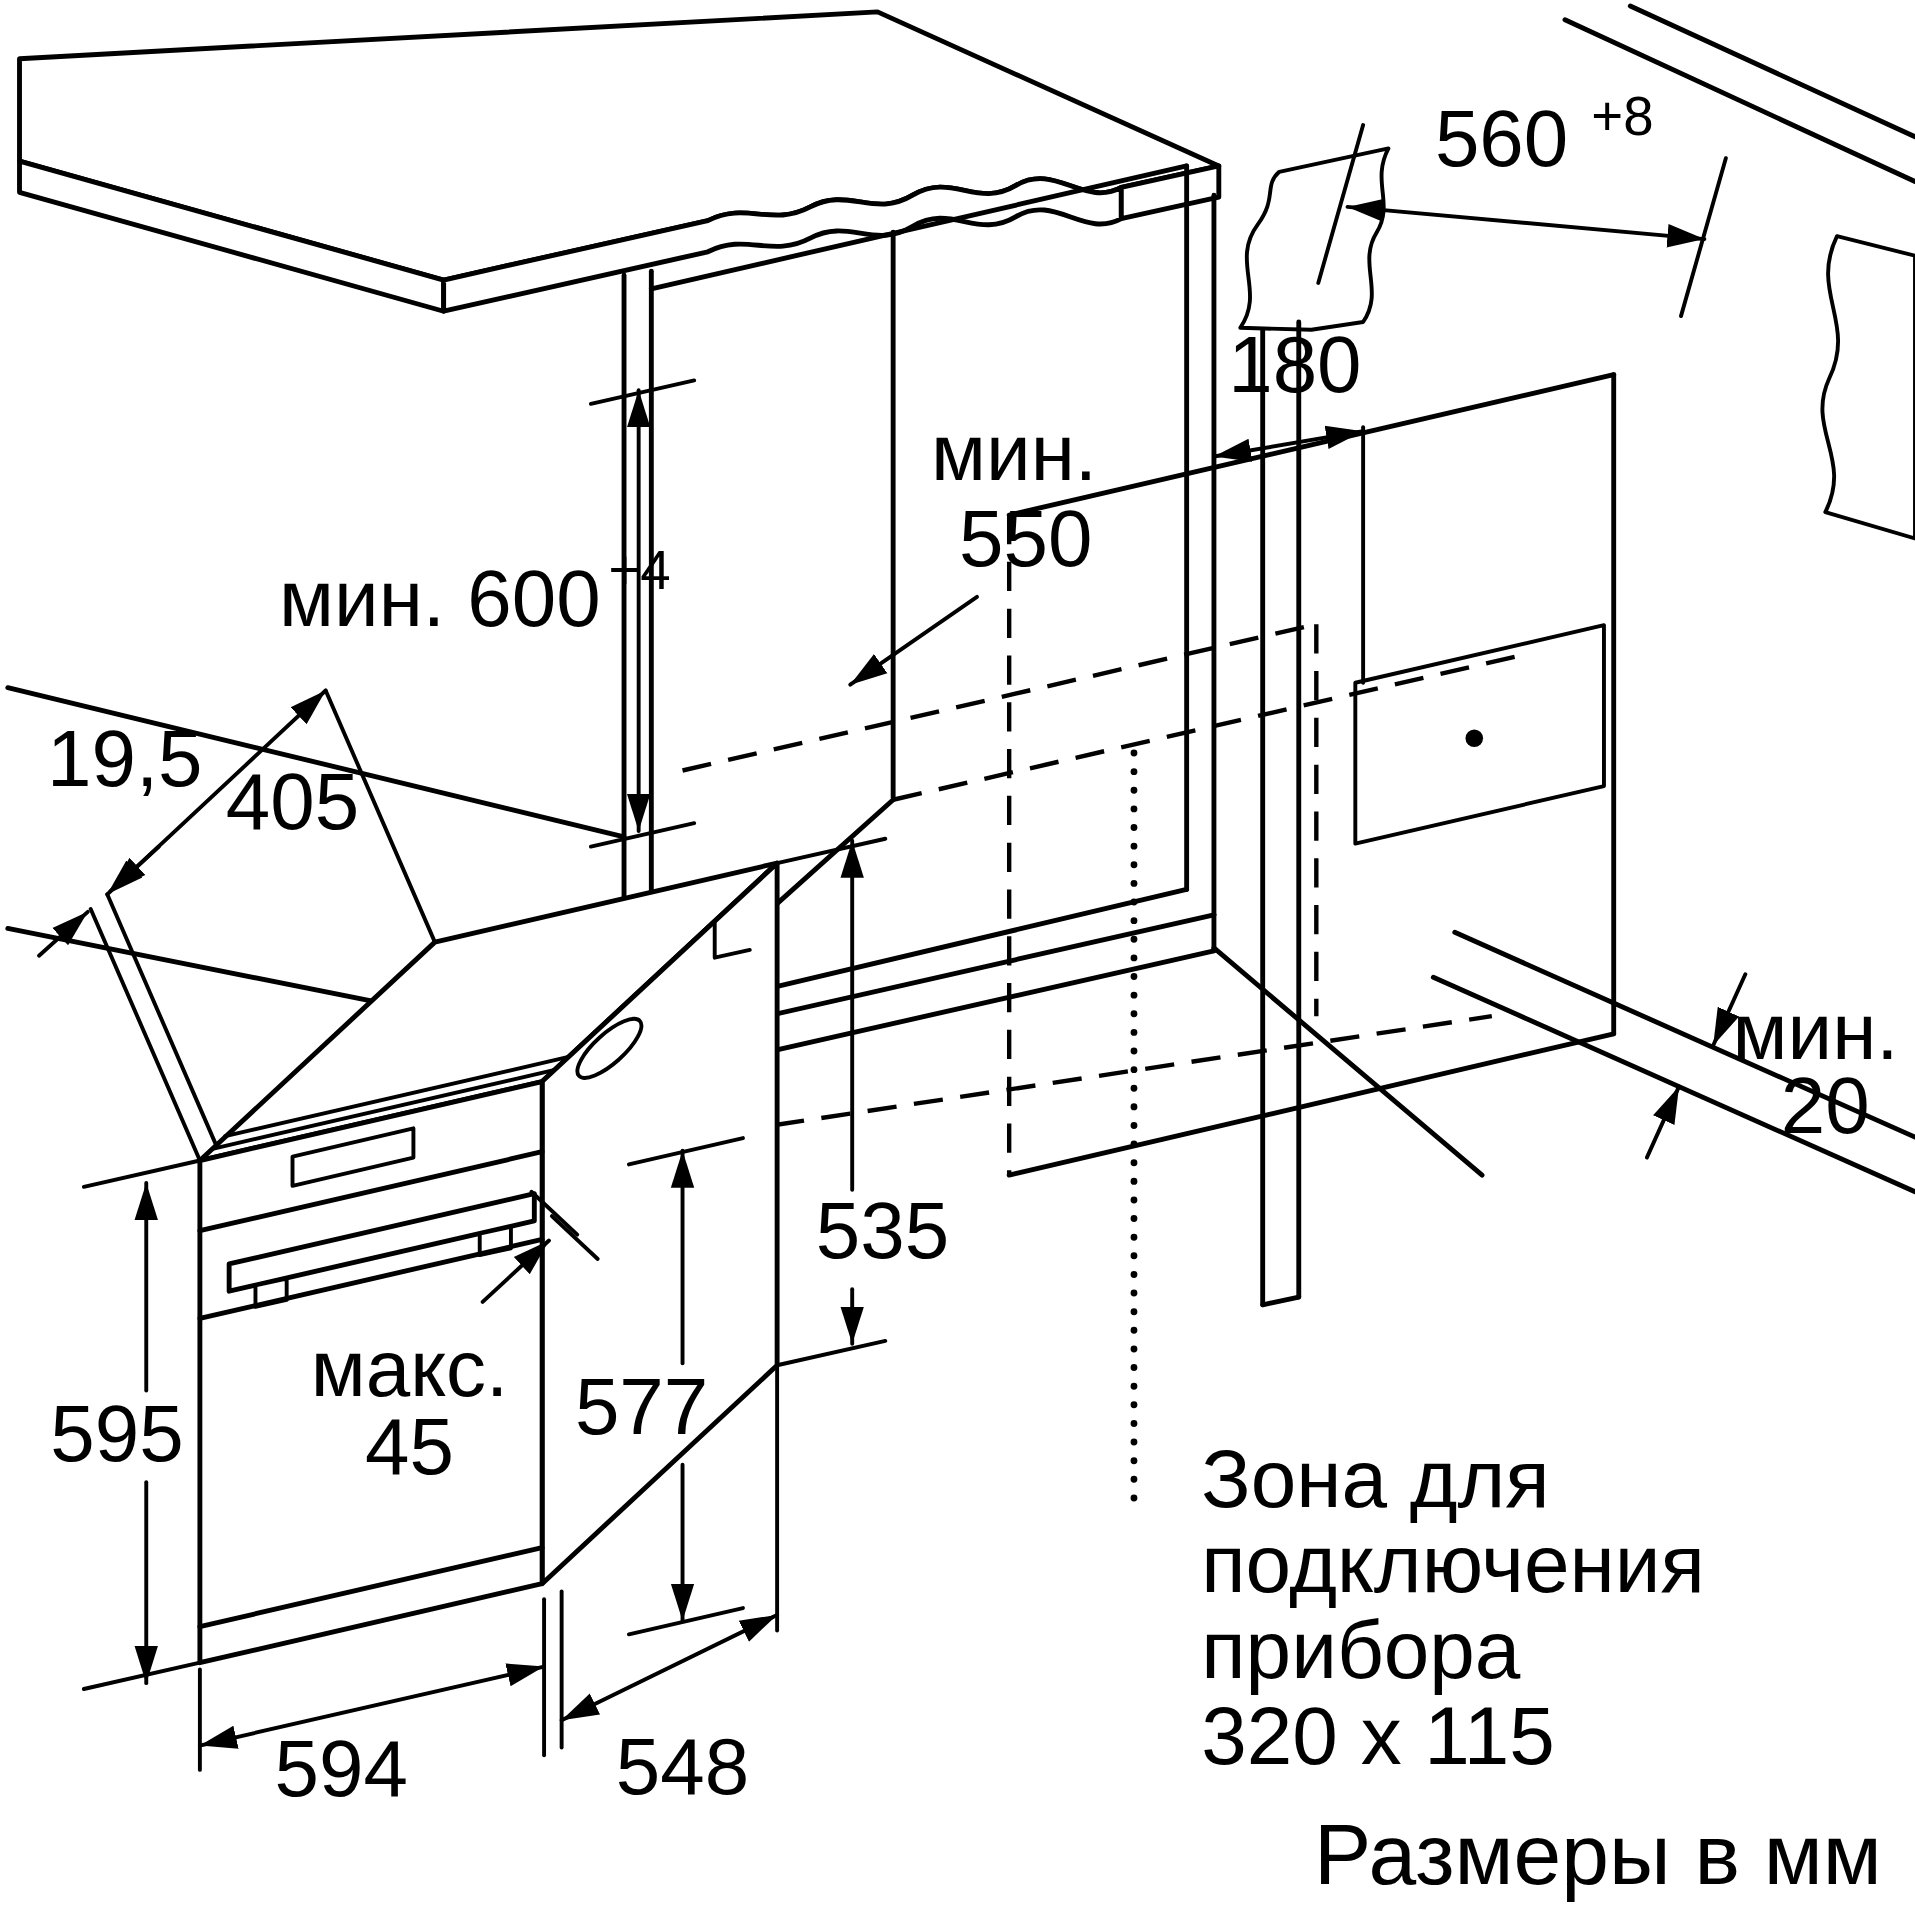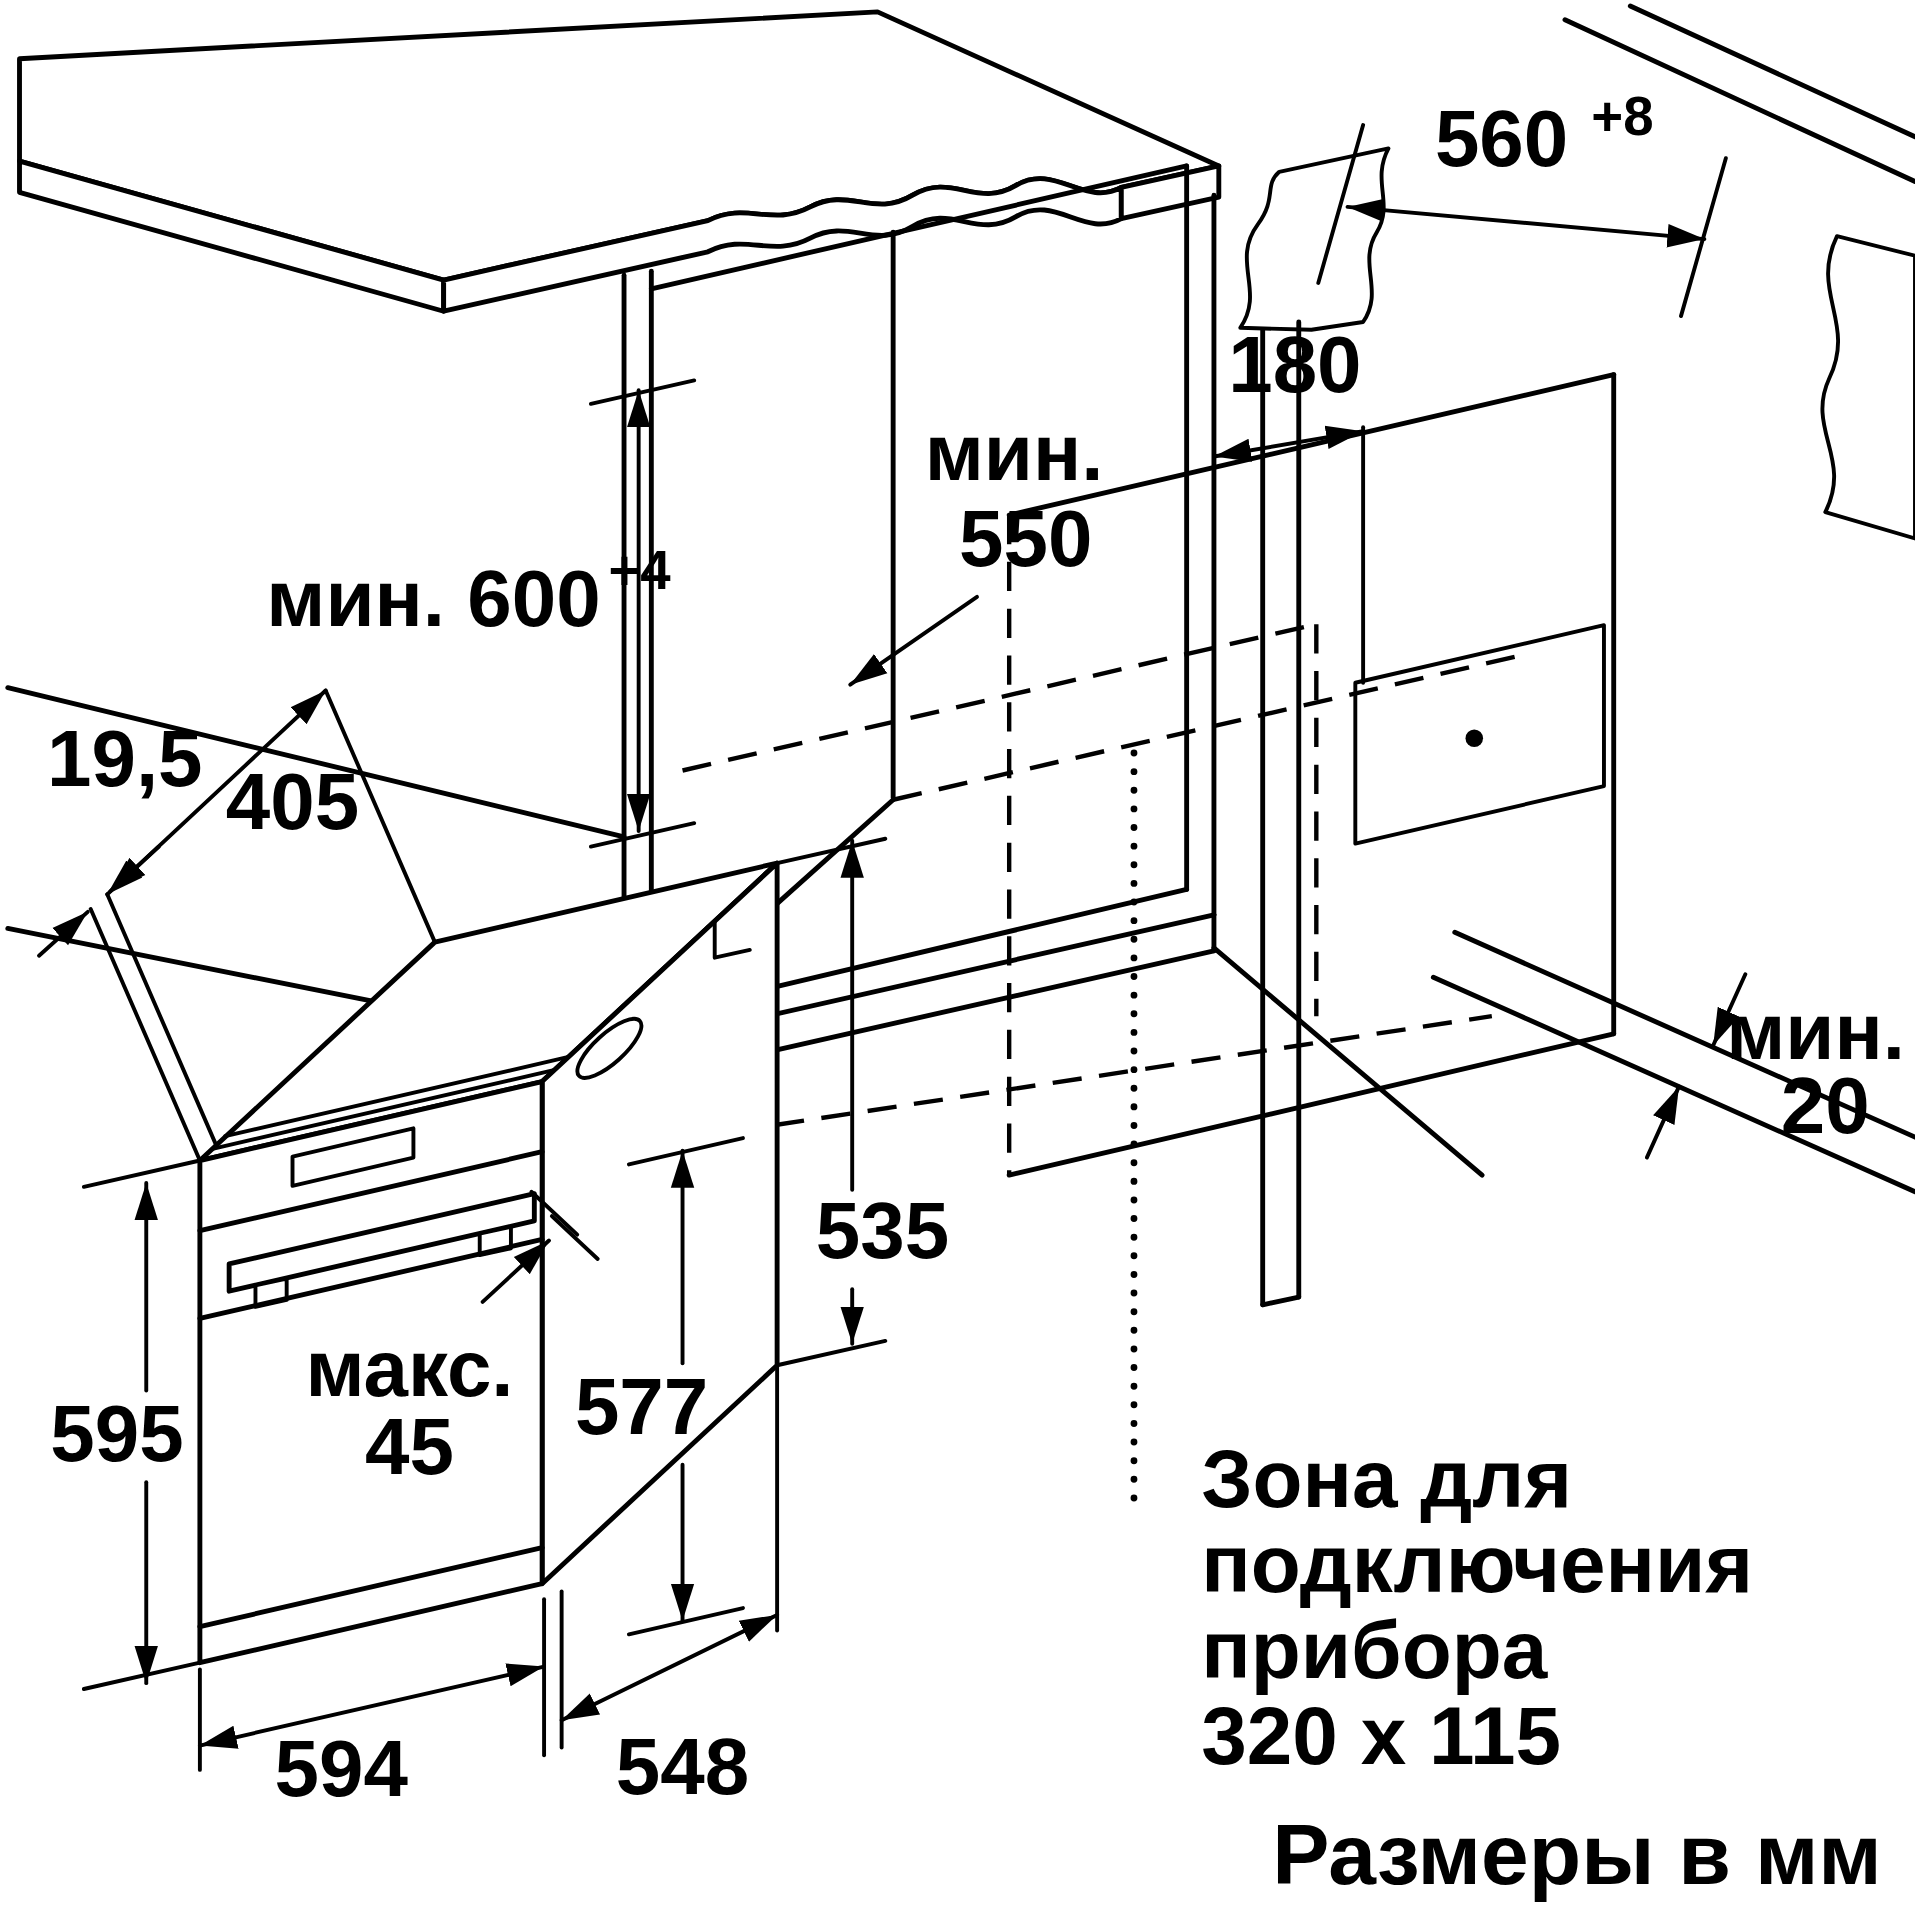--- a/index.html
+++ b/index.html
@@ -1,17 +1,17 @@
 <!DOCTYPE html>
 <html><head>
 <meta charset="utf-8">
 <style>
   html,body{margin:0;padding:0;background:#fff;}
   .stage{position:relative;width:1915px;height:1931px;background:#fff;overflow:hidden;
-         font-family:"Liberation Sans", sans-serif;font-weight:bold;}
+         font-family:"Liberation Sans", sans-serif;}
   svg{position:absolute;left:0;top:0;}
   .s5{stroke:#000;stroke-width:5;fill:none;stroke-linecap:round;stroke-linejoin:round;}
   .s4{stroke:#000;stroke-width:4;fill:none;stroke-linecap:round;stroke-linejoin:round;}
   .fw{fill:#fff;}
   .dsh{stroke:#000;stroke-width:4.5;fill:none;stroke-dasharray:30 18;stroke-linecap:butt;}
   .dot{stroke:#000;stroke-width:7;fill:none;stroke-dasharray:0.1 19;stroke-linecap:round;}
   text{fill:#000;font-family:"Liberation Sans", sans-serif;}
   .t82{font-size:82px;}
   .t56{font-size:56px;}
   .t84{font-size:84px;}

